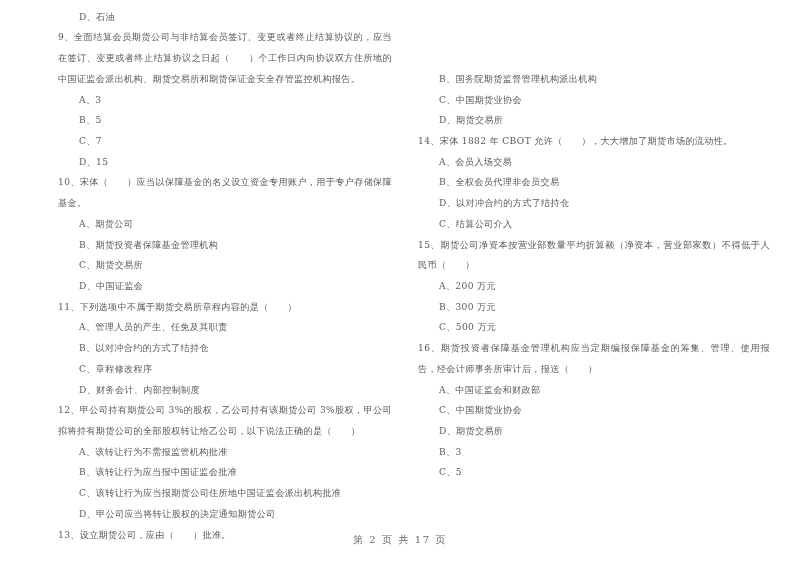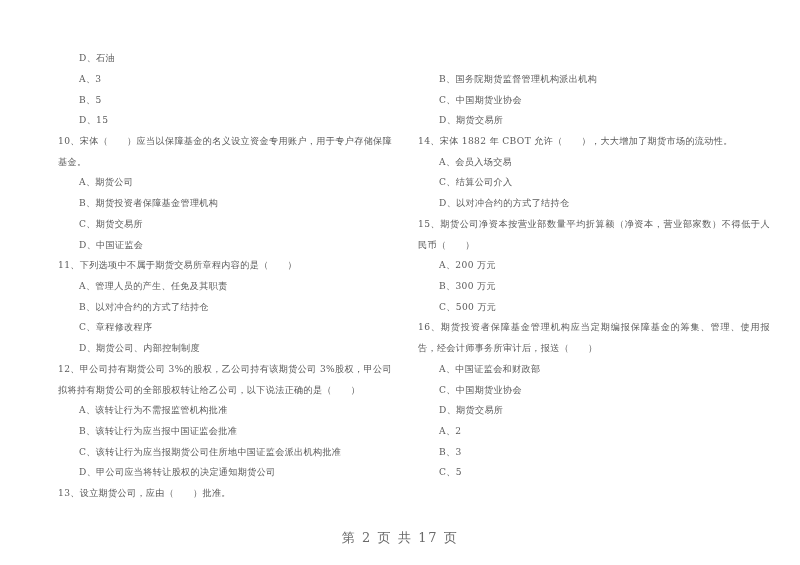--- a/index.html
+++ b/index.html
@@ -63,72 +63,74 @@
     color: #5a5a5a;
     margin: 0;
     padding-left: 21px;
   }
   .footer {
     position: absolute;
     left: 0;
     bottom: 18px;
     width: 800px;
     text-align: center;
-    font-size: 13px;
+    font-size: 10px;
     letter-spacing: 1.6px;
     color: #6a6a6a;
   }
 </style>
 </head>
 <body>
 
 <div class="page">
 
   <div class="columns">
 
     <div class="column col-left" id="left-col">
         <p class="opt">D、石油</p>
+        <p class="q-body">9、全面结算会员期货公司与非结算会员签订、变更或者终止结算协议的，应当在签订、变更或者终止结算协议之日起（　　）个工作日内向协议双方住所地的中国证监会派出机构、期货交易所和期货保证金安全存管监控机构报告。</p>
         <p class="opt">A、3</p>
         <p class="opt">B、5</p>
+        <p class="opt">C、7</p>
         <p class="opt">D、15</p>
         <p class="q-body">10、宋体（　　）应当以保障基金的名义设立资金专用账户，用于专户存储保障基金。</p>
         <p class="opt">A、期货公司</p>
         <p class="opt">B、期货投资者保障基金管理机构</p>
         <p class="opt">C、期货交易所</p>
         <p class="opt">D、中国证监会</p>
         <p class="q-body">11、下列选项中不属于期货交易所章程内容的是（　　）</p>
         <p class="opt">A、管理人员的产生、任免及其职责</p>
         <p class="opt">B、以对冲合约的方式了结持仓</p>
         <p class="opt">C、章程修改程序</p>
-        <p class="opt">D、期货公司、内部控制制度</p>
+        <p class="opt">D、财务会计、内部控制制度</p>
         <p class="q-body">12、甲公司持有期货公司 3%的股权，乙公司持有该期货公司 3%股权，甲公司拟将持有期货公司的全部股权转让给乙公司，以下说法正确的是（　　）</p>
         <p class="opt">A、该转让行为不需报监管机构批准</p>
         <p class="opt">B、该转让行为应当报中国证监会批准</p>
         <p class="opt">C、该转让行为应当报期货公司住所地中国证监会派出机构批准</p>
         <p class="opt">D、甲公司应当将转让股权的决定通知期货公司</p>
         <p class="q-body">13、设立期货公司，应由（　　）批准。</p>
       </div>
 
     <div class="column col-right" id="right-col">
         <p class="opt">B、国务院期货监督管理机构派出机构</p>
         <p class="opt">C、中国期货业协会</p>
         <p class="opt">D、期货交易所</p>
         <p class="q-body">14、宋体 1882 年 CBOT 允许（　　），大大增加了期货市场的流动性。</p>
         <p class="opt">A、会员入场交易</p>
+        <p class="opt">B、全权会员代理非会员交易</p>
+        <p class="opt">D、以对冲合约的方式了结持仓</p>
         <p class="opt">C、结算公司介入</p>
-        <p class="opt">D、以对冲合约的方式了结持仓</p>
         <p class="q-body">15、期货公司净资本按营业部数量平均折算额（净资本，营业部家数）不得低于人民币（　　）</p>
         <p class="opt">A、200 万元</p>
         <p class="opt">B、300 万元</p>
         <p class="opt">C、500 万元</p>
         <p class="q-body">16、期货投资者保障基金管理机构应当定期编报保障基金的筹集、管理、使用报告，经会计师事务所审计后，报送（　　）</p>
         <p class="opt">A、中国证监会和财政部</p>
         <p class="opt">C、中国期货业协会</p>
         <p class="opt">D、期货交易所</p>
-        <p class="opt">A、2</p>
         <p class="opt">B、3</p>
         <p class="opt">C、5</p>
       </div>
 
   </div>
 
   <div class="footer">第 2 页 共 17 页</div>
 
 </div>
 

